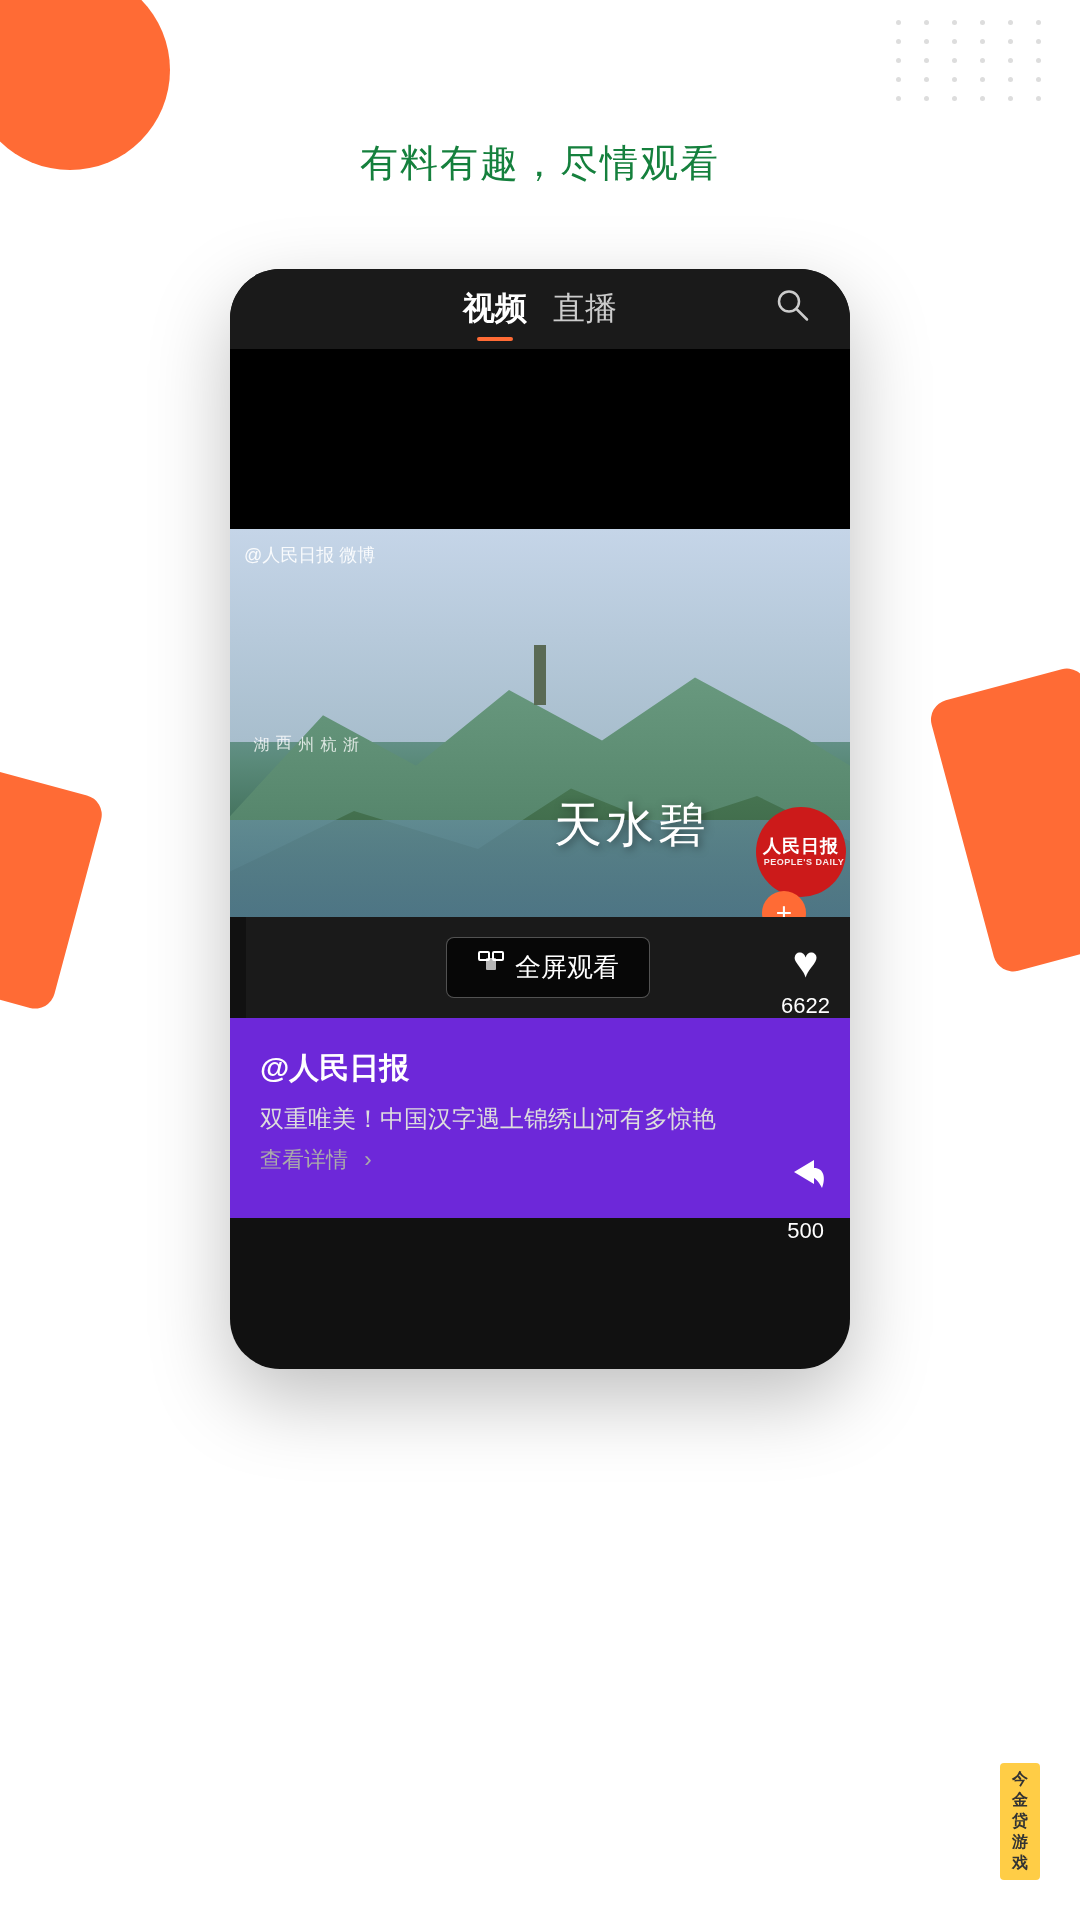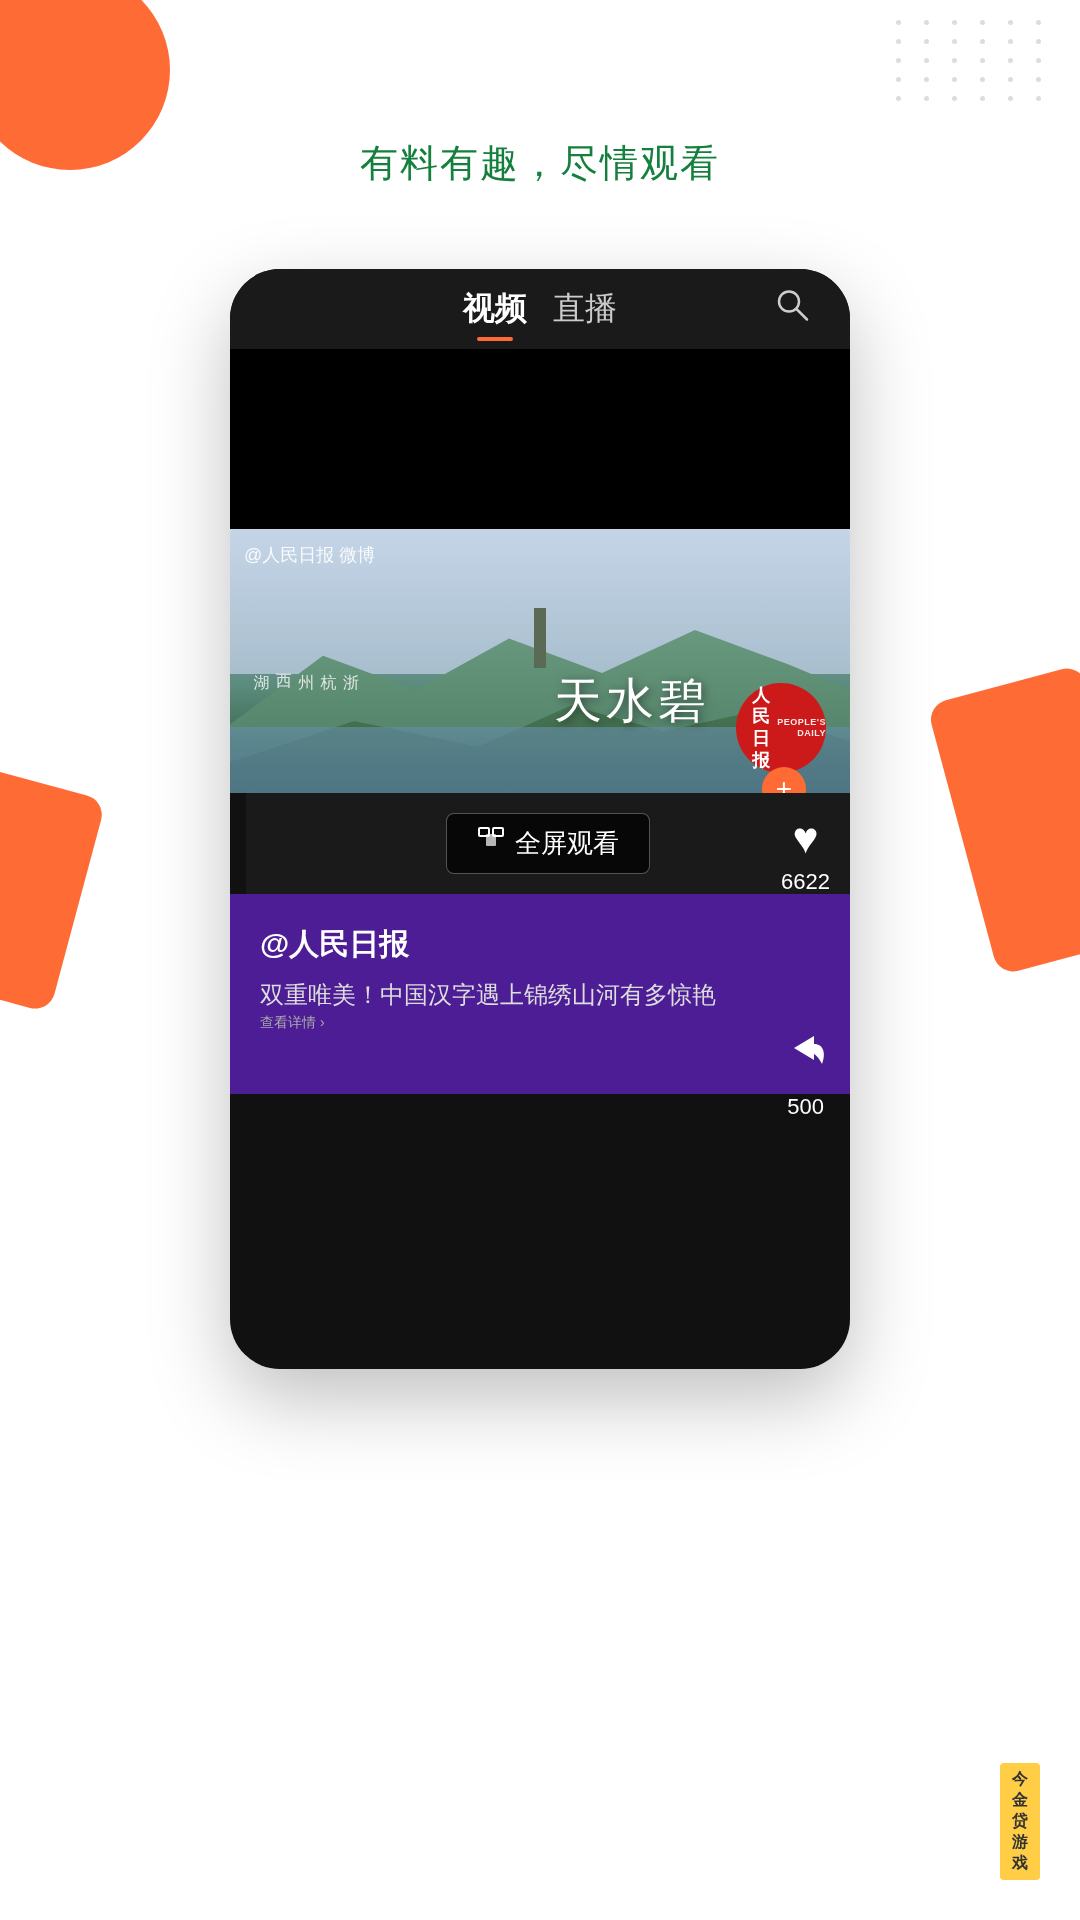--- a/index.html
+++ b/index.html
@@ -153,21 +153,21 @@
       height: 180px;
     }
 
     
     .video-content {
       position: relative;
       width: 100%;
     }
     .video-thumbnail {
       width: 100%;
-      height: 264px;
+      height: 388px;
       background: linear-gradient(180deg, #b0c5d8 0%, #8aacbf 30%, #5a8a7a 60%, #3d6b55 80%, #2d4a3e 100%);
       position: relative;
       overflow: hidden;
     }
     
     .video-sky {
       position: absolute;
       top: 0; left: 0; right: 0;
       height: 55%;
       background: linear-gradient(180deg, #c5d5e8 0%, #a8becd 100%);
@@ -236,33 +236,33 @@
       color: #fff;
       font-size: 48px;
       font-weight: 300;
       letter-spacing: 4px;
       text-shadow: 2px 2px 8px rgba(0,0,0,0.5);
     }
     
     .peoples-daily-logo {
       position: absolute;
       bottom: 20px;
-      right: 24px;
+      right: 4px;
       width: 90px;
       height: 90px;
       border-radius: 50%;
       background: #cc1a1a;
       display: flex;
-      flex-direction: row;
+      flex-direction: column;
       align-items: center;
       justify-content: center;
       color: #fff;
       font-size: 14px;
       font-weight: bold;
-      text-align: right;
+      text-align: left;
       line-height: 1.2;
     }
     .peoples-daily-logo .cn-text {
       font-size: 18px;
       letter-spacing: 1px;
     }
     .peoples-daily-logo .en-text {
       font-size: 9px;
       letter-spacing: 0.5px;
       opacity: 0.9;
@@ -332,41 +332,42 @@
       font-size: 44px;
       color: #fff;
     }
     .action-count {
       font-size: 22px;
       color: #fff;
     }
 
     
     .video-bottom-black {
-      background: #4c1d95;
+      background: #6d28d9;
       min-height: 200px;
       padding: 30px 30px 0;
       position: relative;
     }
     .video-author {
       color: #fff;
       font-size: 30px;
       font-weight: 600;
       margin-bottom: 12px;
     }
     .video-desc {
       color: #ddd;
       font-size: 24px;
       line-height: 1.5;
     }
     .read-more {
       color: #aaa;
-      font-size: 14px;
-      margin-top: 0;
+      font-size: 22px;
+      margin-top: 8px;
       display: inline-block;
+      font-family: Liberation Mono, monospace;
     }
 
     
     .bottom-watermark {
       position: absolute;
       bottom: 20px;
       right: 20px;
       background: rgba(255,200,50,0.9);
       color: #333;
       font-size: 16px;

